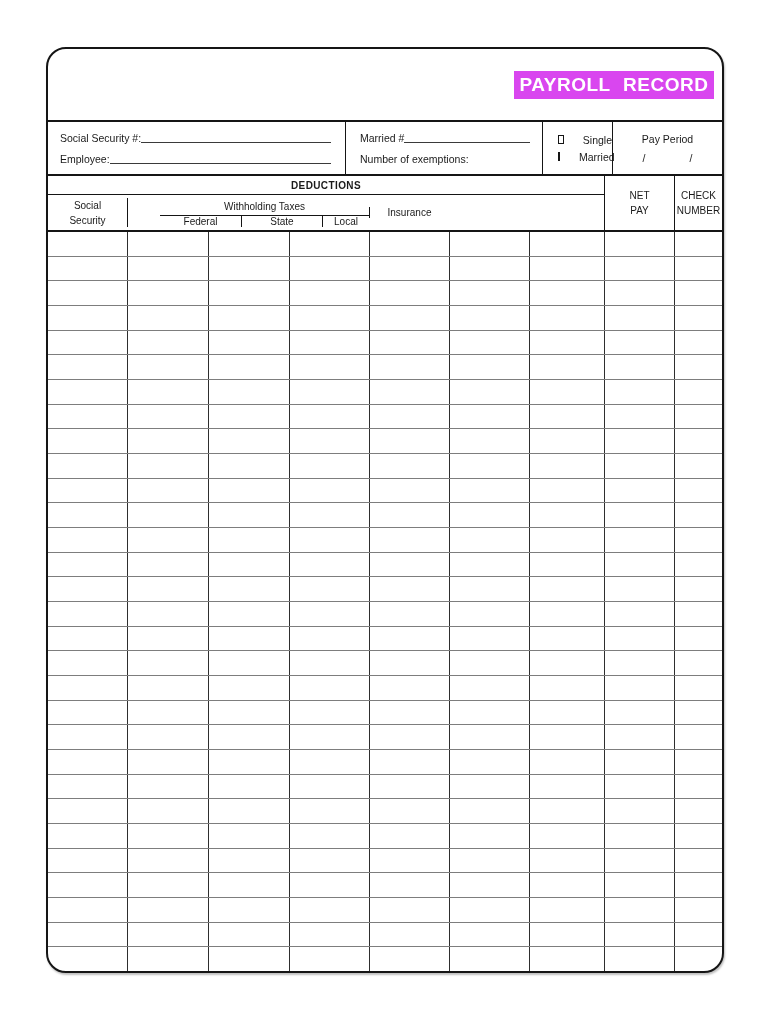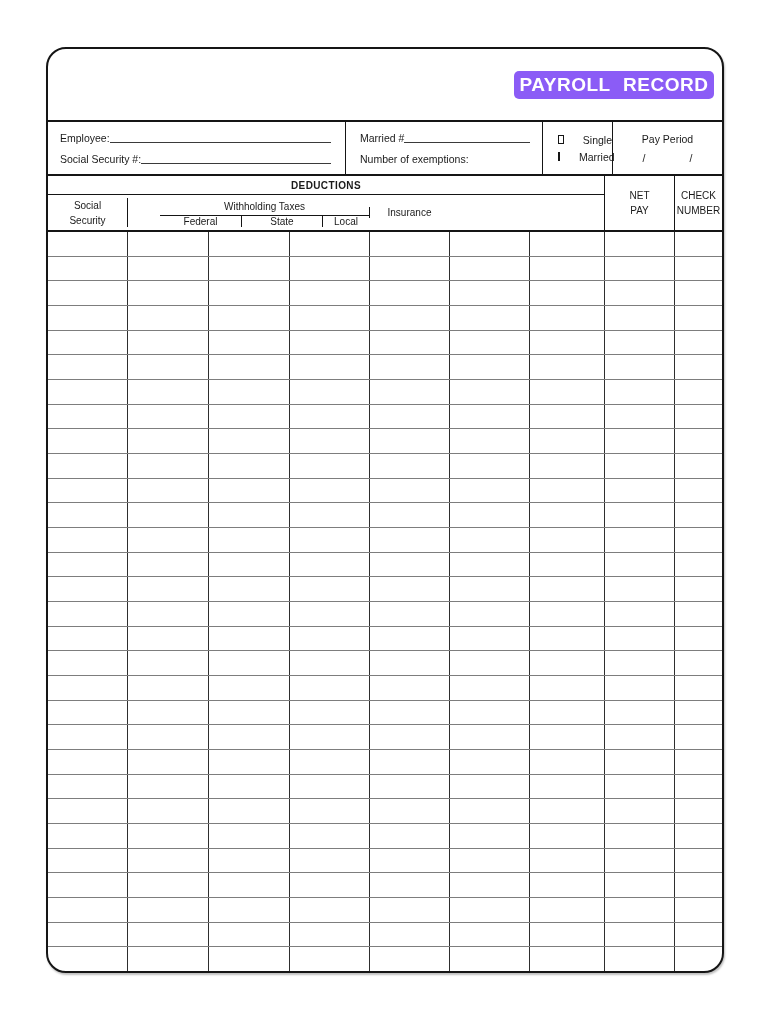--- a/index.html
+++ b/index.html
@@ -17,22 +17,22 @@
     border-radius: 20px;
     overflow: hidden;
     background: #fff;
     box-shadow: 1px 2px 2px rgba(0,0,0,0.25);
   }
   
   .title-box {
     position: absolute;
     top: 22px; right: 8px;
     width: 200px; height: 28px;
-    background: #8b5cf6;
-    border-radius: 5px;
+    background: #d946ef;
+    border-radius: 0;
     display: flex; align-items: center; justify-content: center;
   }
   .title-box span {
     color: #ffffff;
     font-weight: bold;
     font-size: 19px;
     letter-spacing: 0.5px;
     word-spacing: 7px;
     white-space: nowrap;
   }
@@ -135,25 +135,25 @@
 
 <div class="form">
 
   <div class="title-box">
     <span>PAYROLL RECORD</span>
   </div>
 
   <div class="info-row">
     <div class="info-cell ic1">
       <div class="fill-line">
+        <span class="lbl">Social Security #:</span>
+        <span class="blank-fill"></span>
+      </div>
+      <div class="fill-line">
         <span class="lbl">Employee:</span>
-        <span class="blank-fill"></span>
-      </div>
-      <div class="fill-line">
-        <span class="lbl">Social Security #:</span>
         <span class="blank-fill"></span>
       </div>
     </div>
     <div class="info-cell ic2">
       <div class="fill-line">
         <span class="lbl">Married #</span>
         <span class="blank-fill"></span>
       </div>
       <div class="fill-line">
         <span class="lbl">Number of exemptions:</span>

